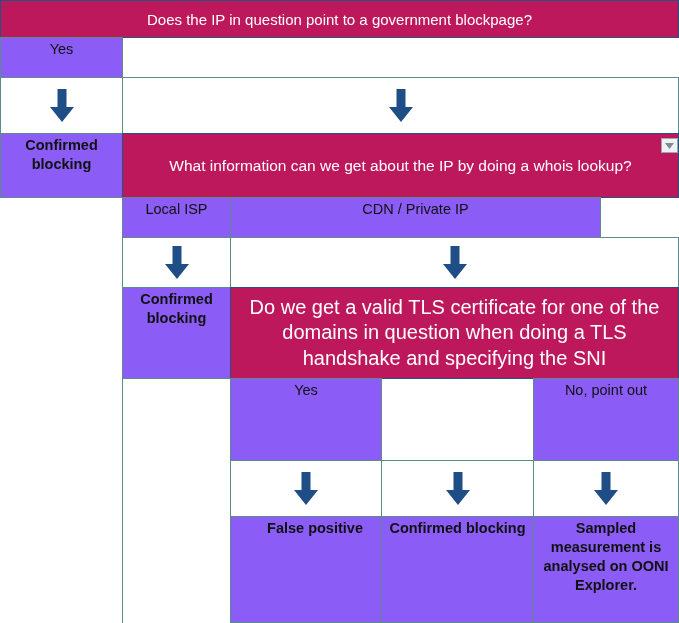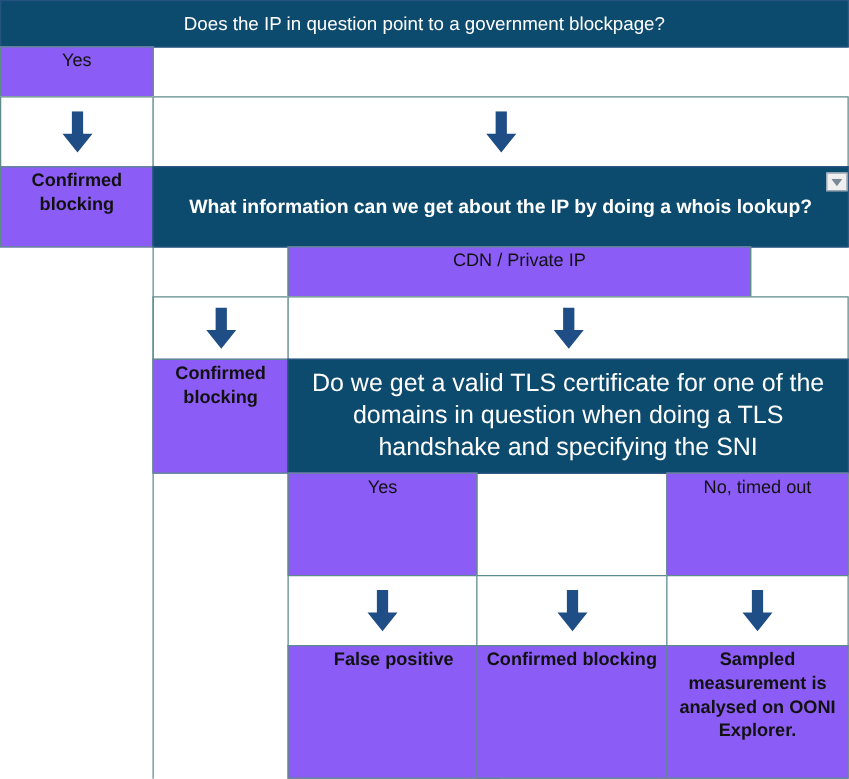--- a/index.html
+++ b/index.html
@@ -30,28 +30,28 @@
   }
 
   
   .band{
     position:absolute;
     box-sizing:border-box;
     display:flex;
     align-items:center;
     justify-content:center;
     text-align:center;
-    background:#0c4a6e;
+    background:#be185d;
     color:#ffffff;
     border:1px solid #24537f;
     padding:3px 14px;
   }
   .band .txt{display:block;width:100%;}
   #band-top .txt{font-size:15px;font-weight:400;}
-  #band-whois .txt{font-size:15.5px;font-weight:700;}
+  #band-whois .txt{font-size:15.5px;font-weight:400;}
   #band-tls .txt{font-size:20px;font-weight:400;line-height:1.28;}
 
   
   .bold{font-weight:700;}
 
   
   .arrowcell{
     position:absolute;
     box-sizing:border-box;
     display:flex;
@@ -113,20 +113,23 @@
   <div class="band" id="band-whois" style="left:122px;top:133px;width:557px;height:65px;">
     <span class="txt">What information can we get about the IP by doing a whois lookup?</span>
   </div>
 
   <div class="dd" style="left:661px;top:138px;">
     <svg viewBox="0 0 9 6" width="9" height="6" aria-hidden="true">
       <polygon points="0,0 9,0 4.5,6" fill="#7b8a97"></polygon>
     </svg>
   </div>
 
+  <div class="cell" style="left:122px;top:197px;width:109px;height:41px;">
+    <span>Local ISP</span>
+  </div>
 
   <div class="cell" style="left:230px;top:197px;width:371px;height:41px;">
     <span>CDN / Private IP</span>
   </div>
 
   <div class="arrowcell" style="left:122px;top:237px;width:109px;height:51px;">
     <span class="arrow">
       <svg viewBox="0 0 26 34" width="26" height="34" aria-hidden="true">
         <polygon points="8.5,0 17.5,0 17.5,18 25,18 13,33 1,18 8.5,18" fill="#1F4E86"></polygon>
       </svg>
@@ -148,21 +151,21 @@
   <div class="band" id="band-tls" style="left:230px;top:287px;width:449px;height:92px;">
     <span class="txt">Do we get a valid TLS certificate for one of the domains in question when doing a TLS handshake and specifying the SNI</span>
   </div>
 
   <div class="cell" style="left:230px;top:378px;width:152px;height:83px;">
     <span>Yes</span>
   </div>
 
 
   <div class="cell" style="left:533px;top:378px;width:146px;height:83px;">
-    <span>No, timed out</span>
+    <span>No, point out</span>
   </div>
 
   <div class="arrowcell" style="left:230px;top:460px;width:152px;height:57px;">
     <span class="arrow">
       <svg viewBox="0 0 26 34" width="26" height="34" aria-hidden="true">
         <polygon points="8.5,0 17.5,0 17.5,18 25,18 13,33 1,18 8.5,18" fill="#1F4E86"></polygon>
       </svg>
     </span>
   </div>
 

